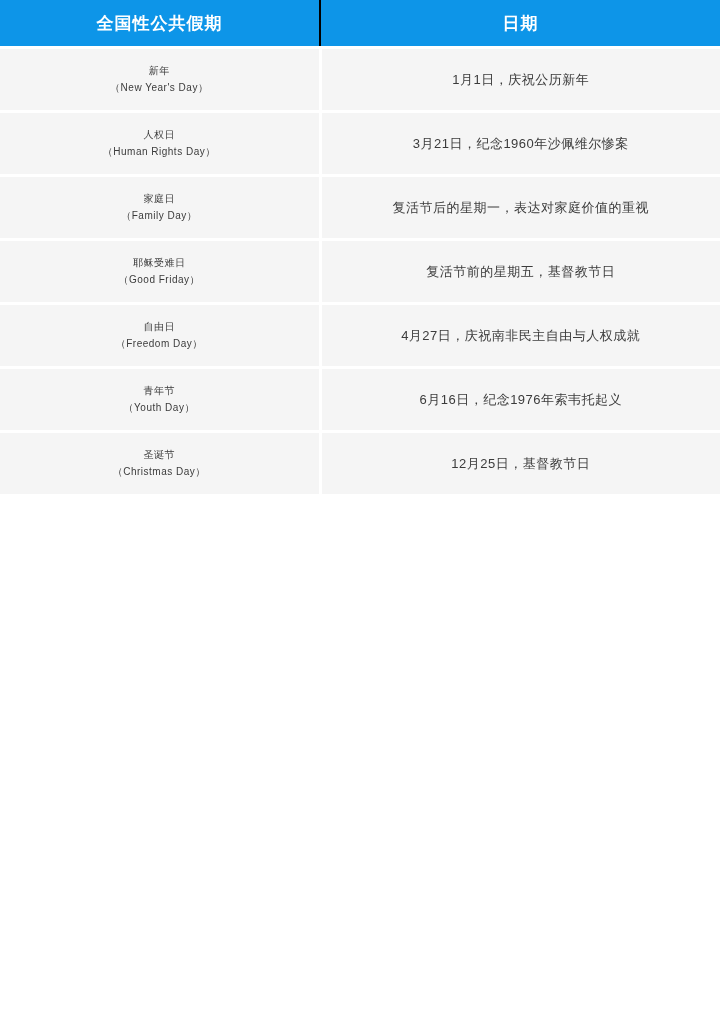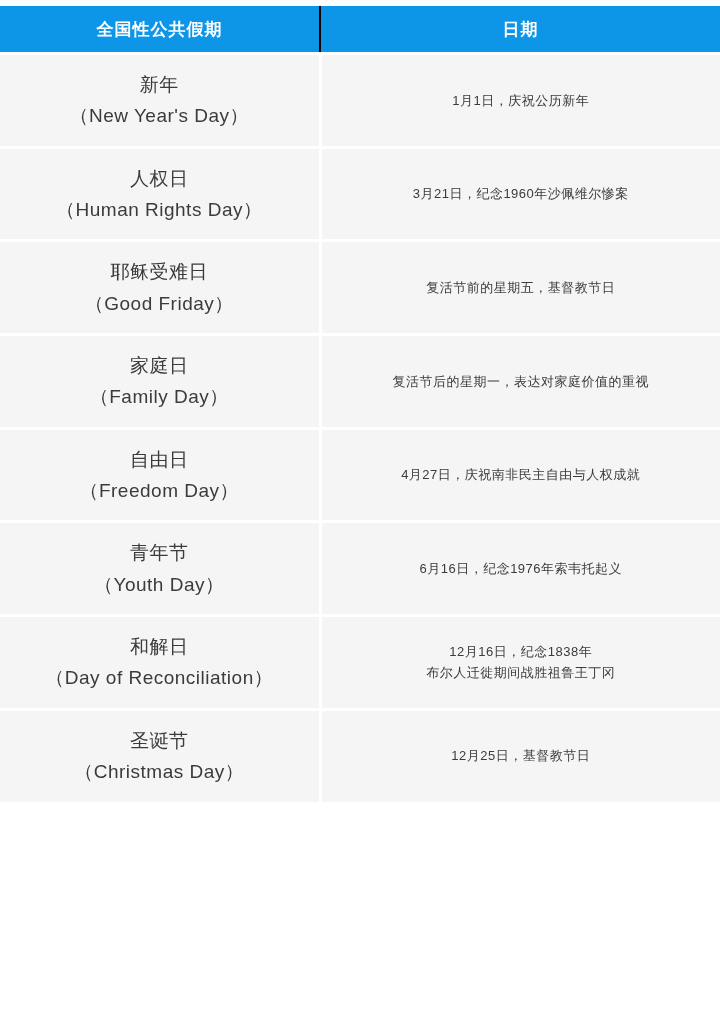--- a/index.html
+++ b/index.html
@@ -10,21 +10,20 @@
   body {
     width: 720px;
     font-family: "Liberation Sans", "DejaVu Sans", sans-serif;
     color: #333333;
     -webkit-font-smoothing: antialiased;
   }
   .table {
     width: 720px;
     border-collapse: collapse;
     table-layout: fixed;
-    margin-top: 6px;
   }
   .table col.col-name { width: 320px; }
   .table col.col-date { width: 400px; }
 
   thead th {
     background: #0d95e8;
     color: #ffffff;
     font-size: 17px;
     font-weight: bold;
     letter-spacing: 1px;
@@ -47,21 +46,21 @@
     vertical-align: middle;
     font-size: 13px;
     line-height: 1.65;
     color: #3b3b3b;
     letter-spacing: 0.5px;
   }
   tbody td:last-child {
     border-right: none;
   }
   tbody td.name {
-    font-size: 19px;
+    font-size: 10px;
   }
   tbody td .line {
     display: block;
     white-space: nowrap;
   }
   tbody tr:first-child td {
     border-top: 3px solid #ffffff;
   }
 </style>
 </head>
@@ -92,34 +91,34 @@
         <td class="name">
           <span class="line">人权日</span>
           <span class="line">（Human Rights Day）</span>
         </td>
         <td class="date">
           <span class="line">3月21日，纪念1960年沙佩维尔惨案</span>
         </td>
       </tr>
       <tr>
         <td class="name">
+          <span class="line">家庭日</span>
+          <span class="line">（Family Day）</span>
+        </td>
+        <td class="date">
+          <span class="line">复活节后的星期一，表达对家庭价值的重视</span>
+        </td>
+      </tr>
+      <tr>
+        <td class="name">
           <span class="line">耶稣受难日</span>
           <span class="line">（Good Friday）</span>
         </td>
         <td class="date">
           <span class="line">复活节前的星期五，基督教节日</span>
-        </td>
-      </tr>
-      <tr>
-        <td class="name">
-          <span class="line">家庭日</span>
-          <span class="line">（Family Day）</span>
-        </td>
-        <td class="date">
-          <span class="line">复活节后的星期一，表达对家庭价值的重视</span>
         </td>
       </tr>
       <tr>
         <td class="name">
           <span class="line">自由日</span>
           <span class="line">（Freedom Day）</span>
         </td>
         <td class="date">
           <span class="line">4月27日，庆祝南非民主自由与人权成就</span>
         </td>
@@ -128,30 +127,20 @@
         <td class="name">
           <span class="line">青年节</span>
           <span class="line">（Youth Day）</span>
         </td>
         <td class="date">
           <span class="line">6月16日，纪念1976年索韦托起义</span>
         </td>
       </tr>
       <tr>
         <td class="name">
-          <span class="line">和解日</span>
-          <span class="line">（Day of Reconciliation）</span>
-        </td>
-        <td class="date">
-          <span class="line">12月16日，纪念1838年</span>
-          <span class="line">布尔人迁徙期间战胜祖鲁王丁冈</span>
-        </td>
-      </tr>
-      <tr>
-        <td class="name">
           <span class="line">圣诞节</span>
           <span class="line">（Christmas Day）</span>
         </td>
         <td class="date">
           <span class="line">12月25日，基督教节日</span>
         </td>
       </tr>
     </tbody>
 </table>
 

